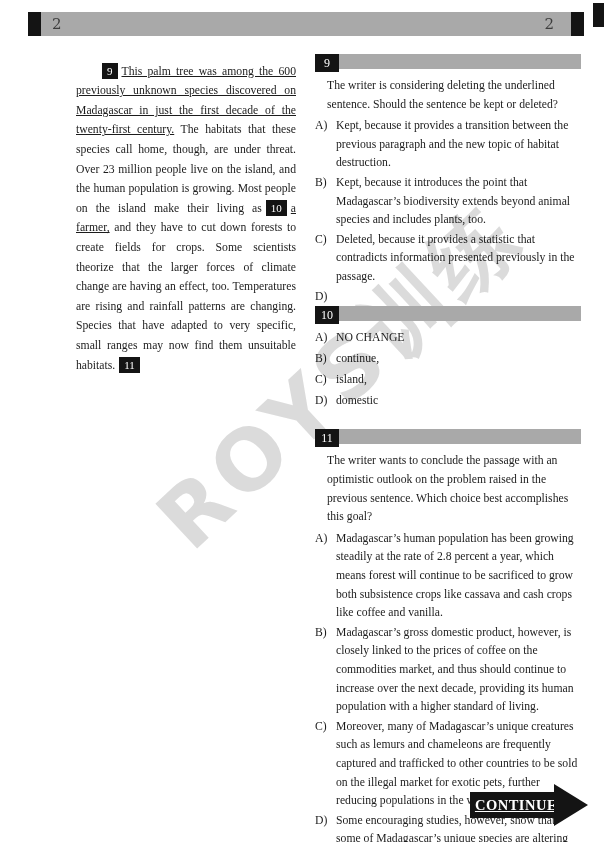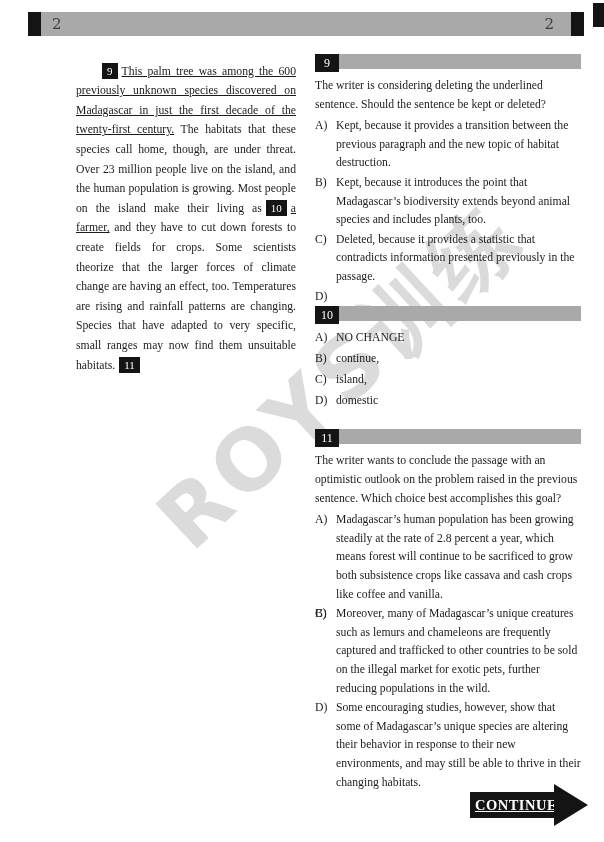--- a/index.html
+++ b/index.html
@@ -38,21 +38,21 @@
 
   
   .col-right{position:absolute;left:315px;top:54px;width:266px;z-index:1;}
   .qblock{margin-bottom:19px;}
   .qheader{position:relative;height:18px;margin-bottom:5px;}
   .qbar{position:absolute;left:0;top:0;width:100%;height:15px;background:#a9a9a9;}
   .qnum{
     position:absolute;left:0;top:0;min-width:14px;padding:0 5px;height:18px;
     background:#141414;color:#ffffff;font-size:12px;line-height:18px;text-align:center;
   }
-  .stem{font-size:11.7px;line-height:18.6px;margin-bottom:3px;}
+  .stem{font-size:11.7px;line-height:18.6px;margin-bottom:3px;margin-left:12px;}
   .choice{position:relative;padding-left:21px;font-size:11.7px;line-height:18.6px;margin-top:1px;}
   .choice .letter{position:absolute;left:0;top:0;}
   .qblock-10 .choice{margin-top:2.5px;}
 
   
   .continue{position:absolute;left:470px;top:792px;z-index:2;cursor:pointer;}
   .continue .rect{
     width:92px;height:26px;background:#141414;color:#ffffff;
     font-size:14.5px;font-weight:bold;text-align:center;line-height:26px;letter-spacing:0.5px;text-decoration:underline;
   }
@@ -134,20 +134,21 @@
       <div class="qbar"></div>
       <div class="qnum">11</div>
     </div>
     <div class="stem">The writer wants to conclude the passage with an optimistic outlook on the problem raised in the previous sentence. Which choice best accomplishes this goal?</div>
     <div class="choice">
       <span class="letter">A)</span>
       <span>Madagascar’s human population has been growing steadily at the rate of 2.8 percent a year, which means forest will continue to be sacrificed to grow both subsistence crops like cassava and cash crops like coffee and vanilla.</span>
     </div>
     <div class="choice">
       <span class="letter">B)</span>
+      <span>Madagascar’s gross domestic product, however, is closely linked to the prices of coffee on the commodities market, and thus should continue to increase over the next decade, providing its human population with a higher standard of living.</span>
     </div>
     <div class="choice">
       <span class="letter">C)</span>
       <span>Moreover, many of Madagascar’s unique creatures such as lemurs and chameleons are frequently captured and trafficked to other countries to be sold on the illegal market for exotic pets, further reducing populations in the wild.</span>
     </div>
     <div class="choice">
       <span class="letter">D)</span>
       <span>Some encouraging studies, however, show that some of Madagascar’s unique species are altering their behavior in response to their new environments, and may still be able to thrive in their changing habitats.</span>
     </div>
   </div>

